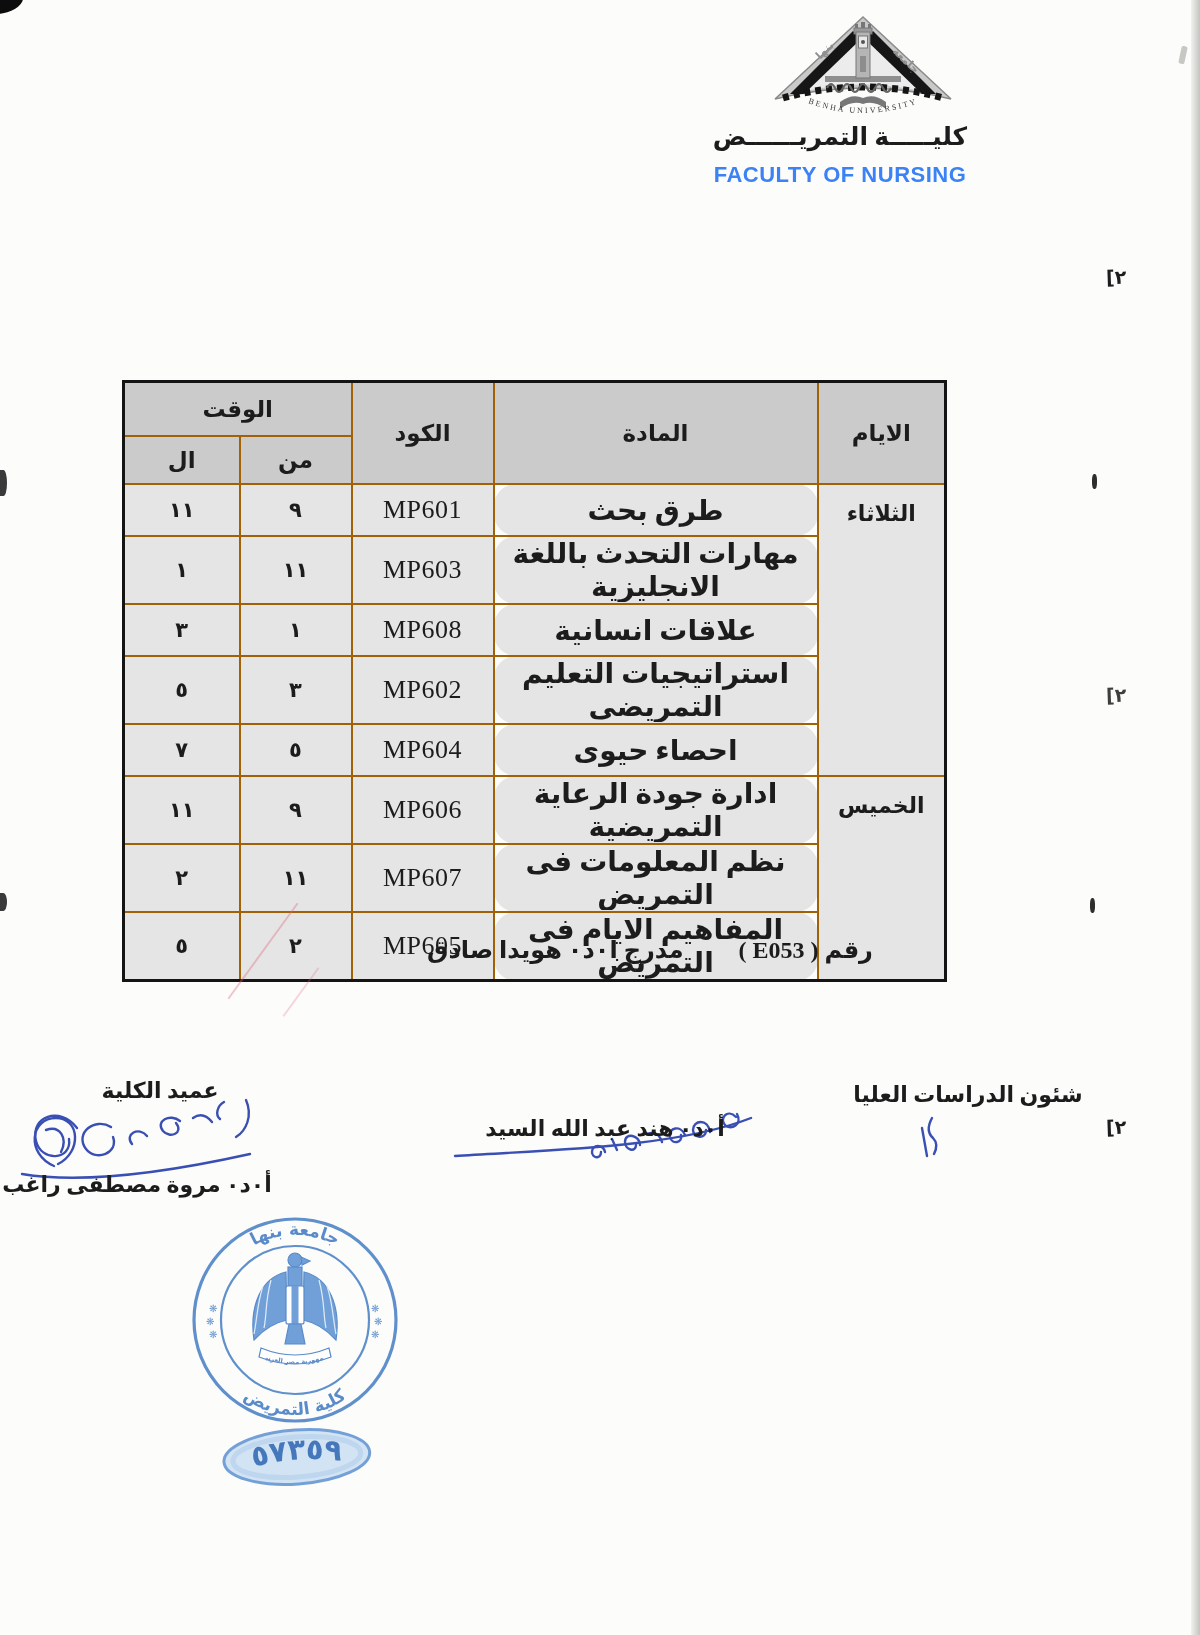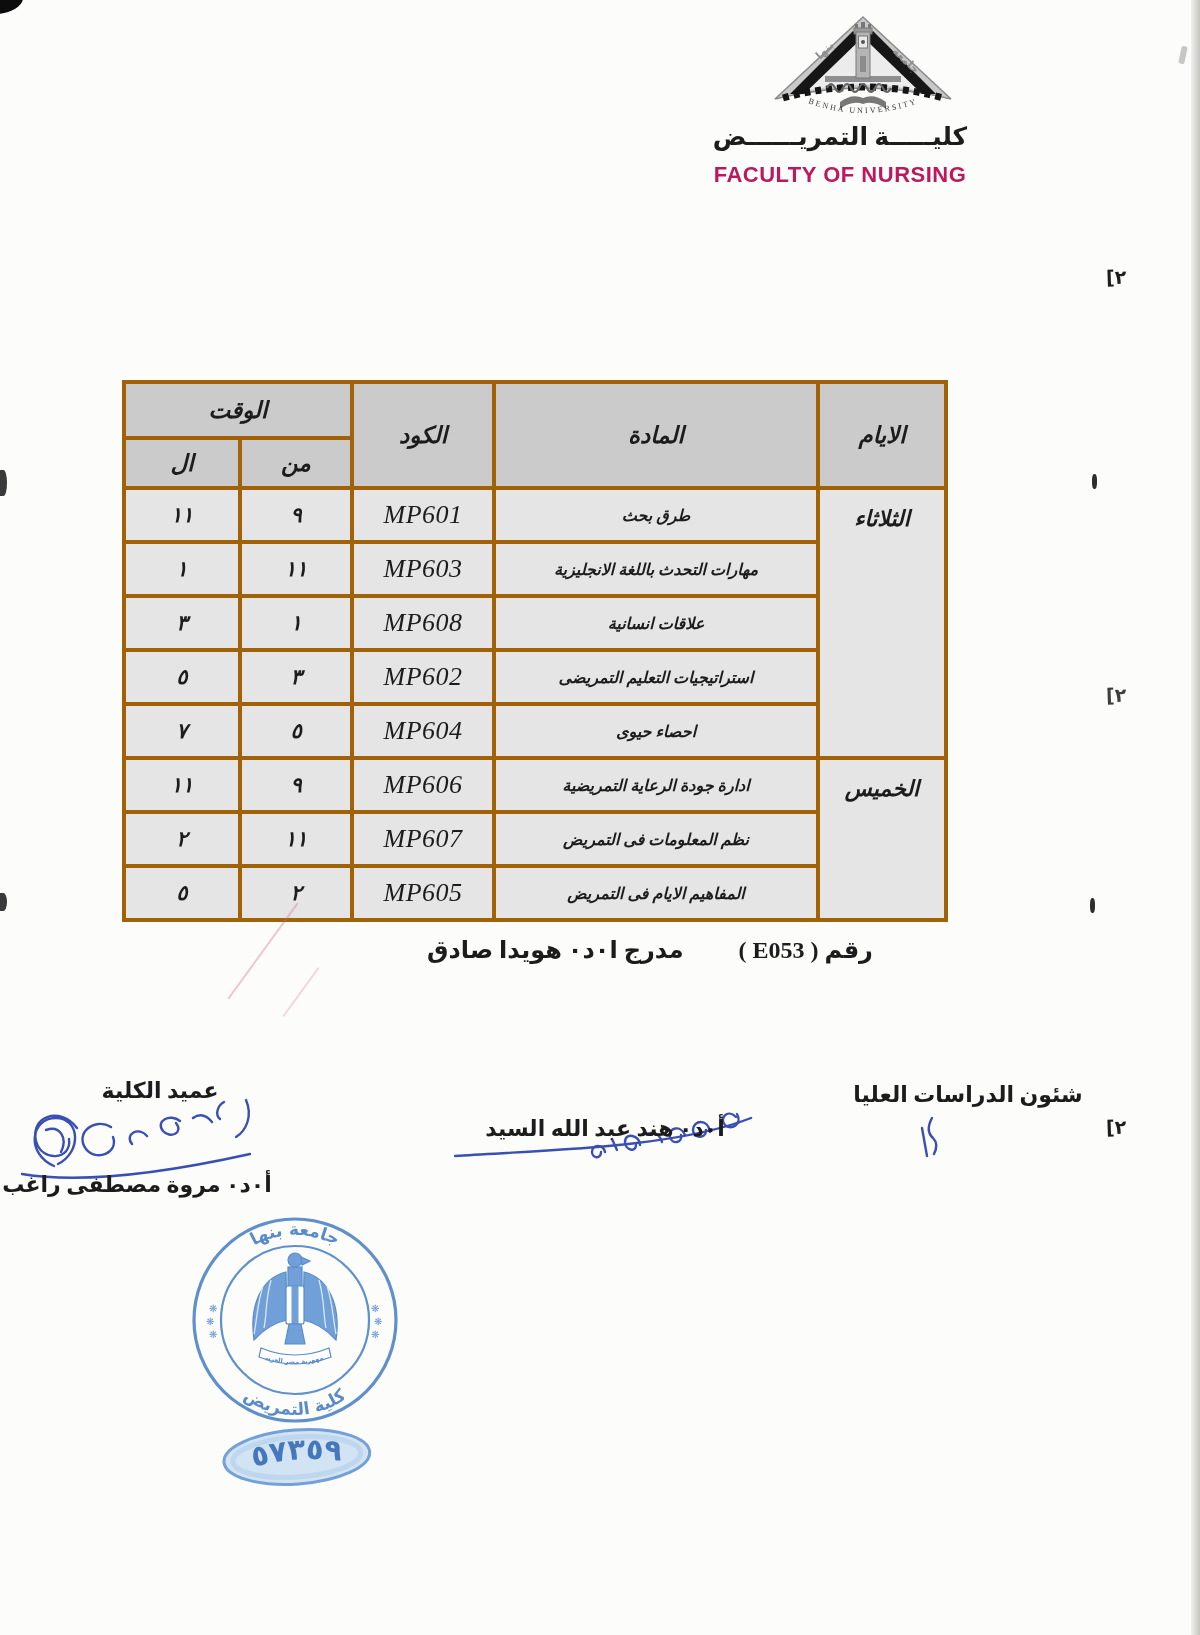--- a/index.html
+++ b/index.html
@@ -3,37 +3,37 @@
 <meta charset="utf-8">
 <style>
   html,body{margin:0;padding:0;background:#e9e9e7;}
   .page{position:relative;width:1200px;height:1635px;background:#fcfcfa;overflow:hidden;
         font-family:"Liberation Serif","DejaVu Sans",serif;color:#1c1c1c;}
   .abs{position:absolute;}
 
   
   .faculty-ar{left:700px;top:122px;width:280px;text-align:center;font-size:25px;font-weight:bold;direction:rtl;}
   .faculty-en{left:690px;top:162px;width:300px;text-align:center;font-size:22px;font-weight:bold;
-              font-family:"Liberation Sans",sans-serif;letter-spacing:.5px;color:#be185d;}
+              font-family:"Liberation Sans",sans-serif;letter-spacing:.5px;color:#3b82f6;}
 
   
   .title-block{left:280px;top:226px;width:660px;text-align:center;direction:rtl;
                font-size:24px;font-weight:bold;line-height:52px;color:#161616;}
 
   
   table.sched{left:122px;top:380px;position:absolute;border-collapse:collapse;direction:rtl;
               table-layout:fixed;width:822px;border:3px solid #141414;}
-  .sched th,.sched td{border:4px solid #a16207;text-align:center;vertical-align:middle;
-                      font-weight:bold;padding:0 4px;overflow:hidden;font-style:italic;}
+  .sched th,.sched td{border:2px solid #a16207;text-align:center;vertical-align:middle;
+                      font-weight:bold;padding:0 4px;overflow:hidden;}
   .sched thead th{background:#cbcbcb;font-size:23px;}
   .sched thead tr.h1 th{height:52px;}
   .sched thead tr.h2 th{height:46px;}
   .sched tbody td{height:50px;background:#e5e5e5;}
   td.day-cell{font-size:22px;vertical-align:top;padding-top:16px;background:#fff;}
-  td.subject-cell{font-size:16px;}
+  td.subject-cell{font-size:28px;border-radius:22px;}
   td.code-cell{font-family:"Liberation Serif",serif;font-size:26px;font-weight:400;letter-spacing:.5px;}
   td.from-cell,td.to-cell{font-size:21px;}
 
   
   .room-line{left:340px;top:936px;width:620px;direction:rtl;display:flex;justify-content:center;
              gap:55px;font-size:24px;font-weight:bold;}
 
   
   .sig-title{font-size:22px;font-weight:bold;text-align:center;direction:rtl;}
   .sig-name{font-size:22px;font-weight:bold;text-align:center;direction:rtl;}

